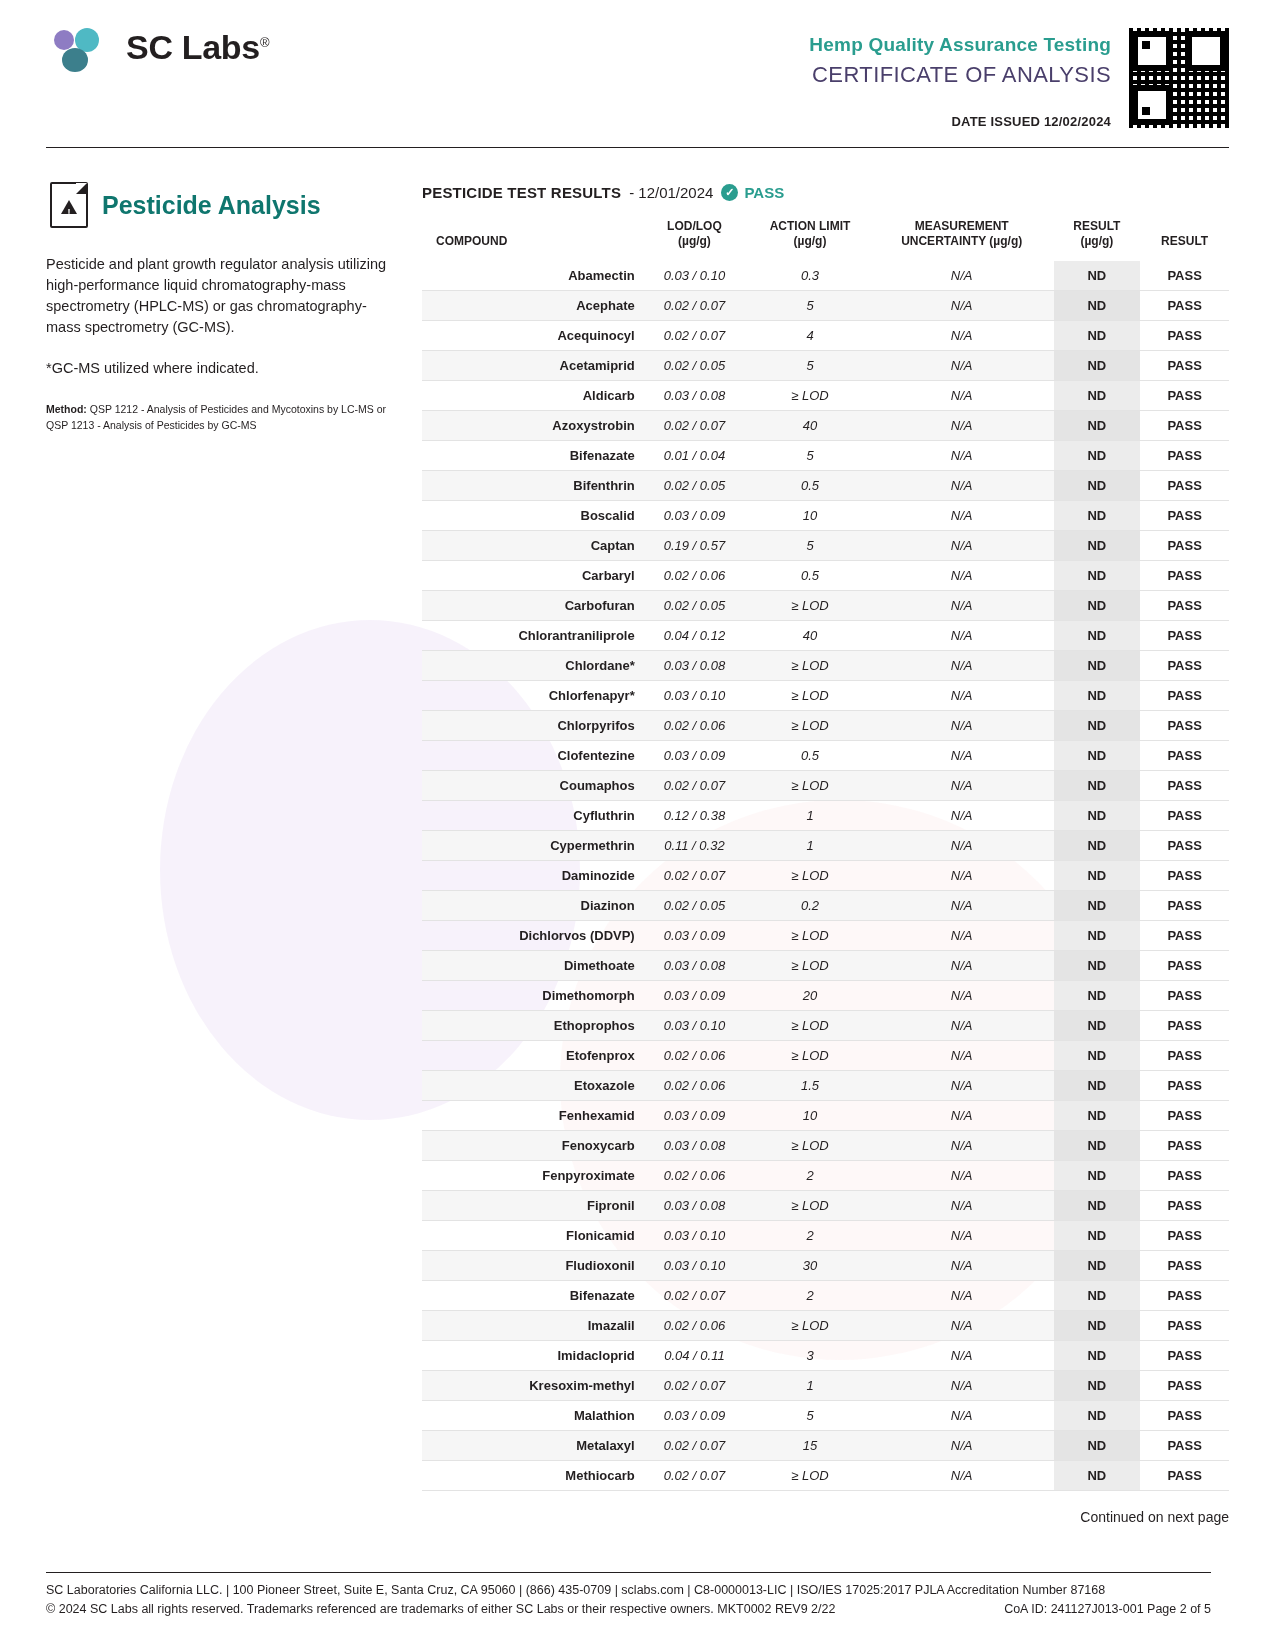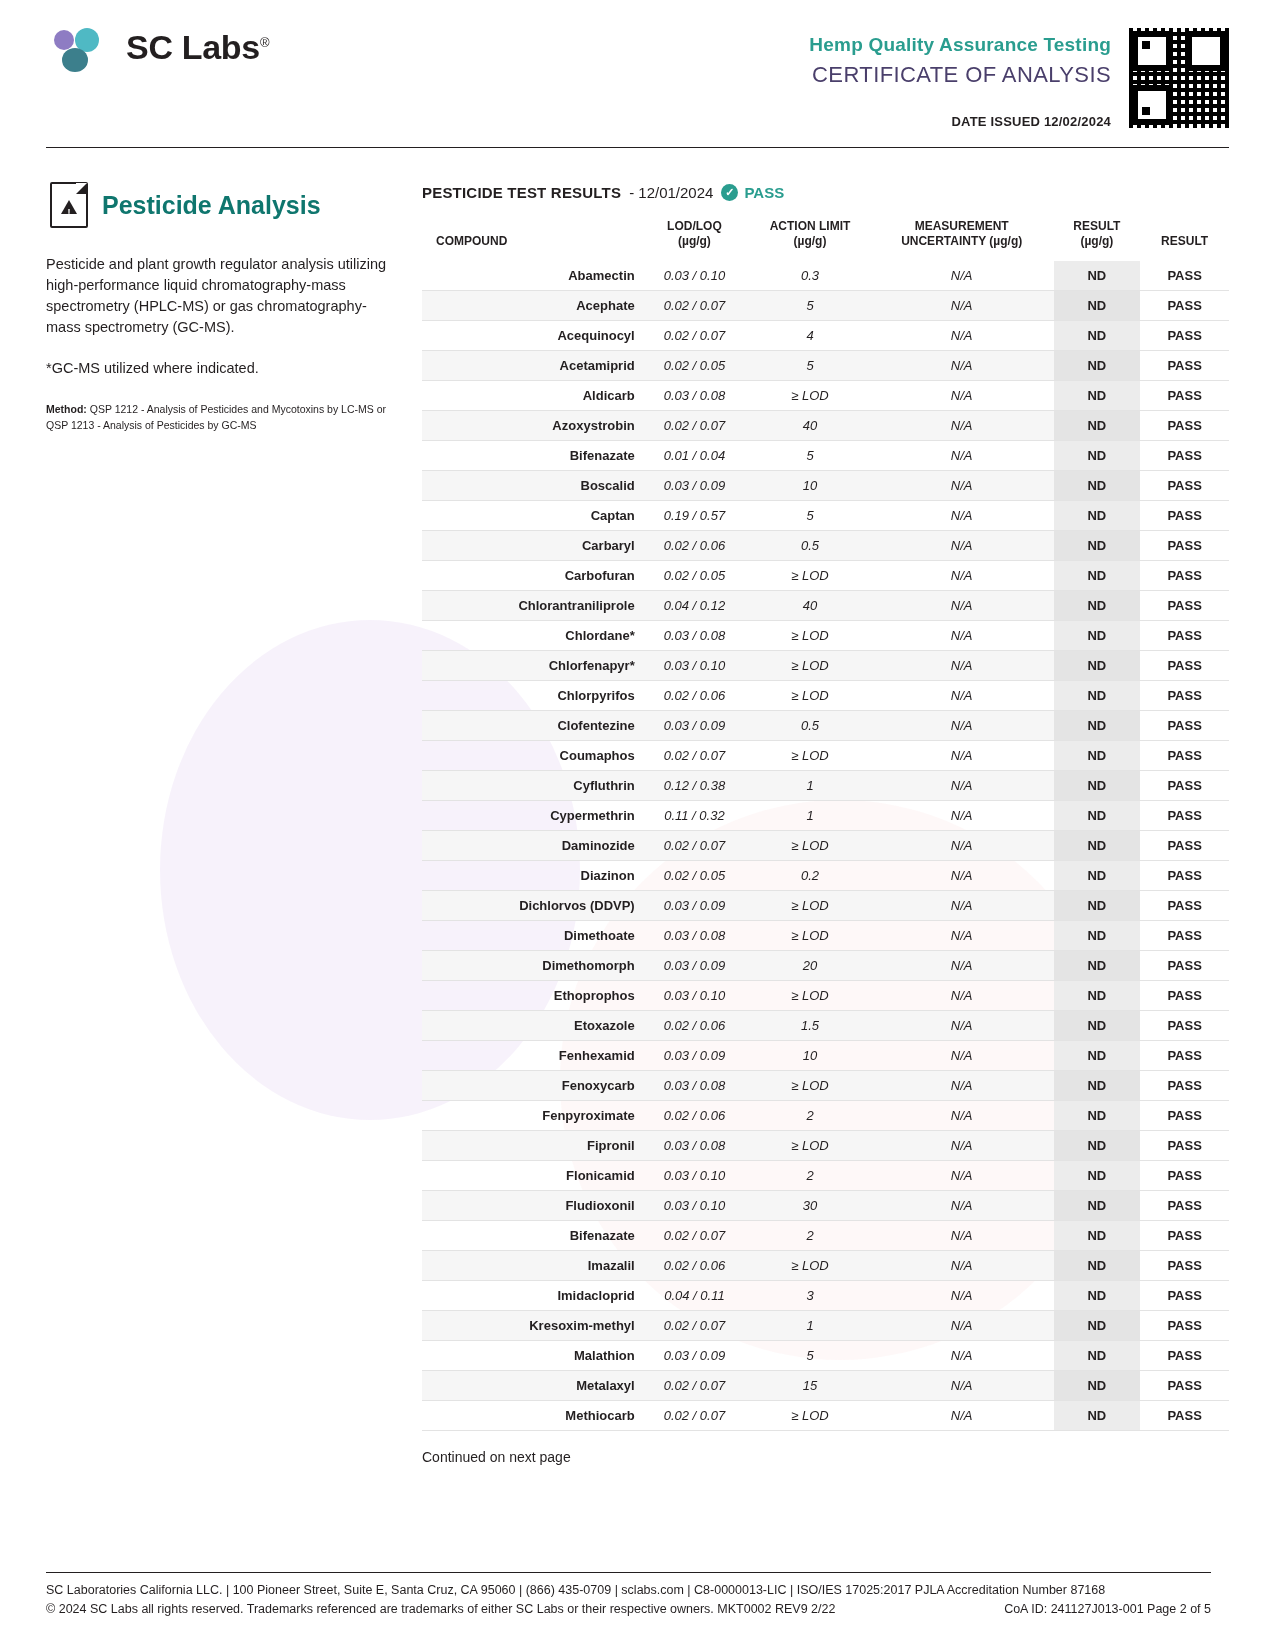--- a/index.html
+++ b/index.html
@@ -316,20 +316,21 @@
     background: #e4e4e4;
   }
   col.c-compound { width: 210px; }
   col.c-lodloq   { width: 108px; }
   col.c-action   { width: 116px; }
   col.c-unc      { width: 178px; }
   col.c-result   { width: 84px; }
   col.c-pf       { width: 86px; }
 
   .continued {
+    text-align: right;
     font-size: 14px;
     margin-top: 18px;
     color: #231f20;
   }
 
   
   footer.bottom {
     position: absolute;
     left: 46px;
     right: 64px;
@@ -501,20 +502,28 @@
               </tr>
               <tr>
                 <td class="compound">Bifenazate</td>
                 <td class="lodloq">0.01 / 0.04</td>
                 <td class="action">5</td>
                 <td class="unc">N/A</td>
                 <td class="result-val cell-shade">ND</td>
                 <td class="result-pf">PASS</td>
               </tr>
               <tr>
+                <td class="compound">Bifenthrin</td>
+                <td class="lodloq">0.02 / 0.05</td>
+                <td class="action">0.5</td>
+                <td class="unc">N/A</td>
+                <td class="result-val cell-shade">ND</td>
+                <td class="result-pf">PASS</td>
+              </tr>
+              <tr>
                 <td class="compound">Boscalid</td>
                 <td class="lodloq">0.03 / 0.09</td>
                 <td class="action">10</td>
                 <td class="unc">N/A</td>
                 <td class="result-val cell-shade">ND</td>
                 <td class="result-pf">PASS</td>
               </tr>
               <tr>
                 <td class="compound">Captan</td>
                 <td class="lodloq">0.19 / 0.57</td>
@@ -639,20 +648,28 @@
                 <td class="compound">Dimethomorph</td>
                 <td class="lodloq">0.03 / 0.09</td>
                 <td class="action">20</td>
                 <td class="unc">N/A</td>
                 <td class="result-val cell-shade">ND</td>
                 <td class="result-pf">PASS</td>
               </tr>
               <tr>
                 <td class="compound">Ethoprophos</td>
                 <td class="lodloq">0.03 / 0.10</td>
+                <td class="action">≥ LOD</td>
+                <td class="unc">N/A</td>
+                <td class="result-val cell-shade">ND</td>
+                <td class="result-pf">PASS</td>
+              </tr>
+              <tr>
+                <td class="compound">Etofenprox</td>
+                <td class="lodloq">0.02 / 0.06</td>
                 <td class="action">≥ LOD</td>
                 <td class="unc">N/A</td>
                 <td class="result-val cell-shade">ND</td>
                 <td class="result-pf">PASS</td>
               </tr>
               <tr>
                 <td class="compound">Etoxazole</td>
                 <td class="lodloq">0.02 / 0.06</td>
                 <td class="action">1.5</td>
                 <td class="unc">N/A</td>

